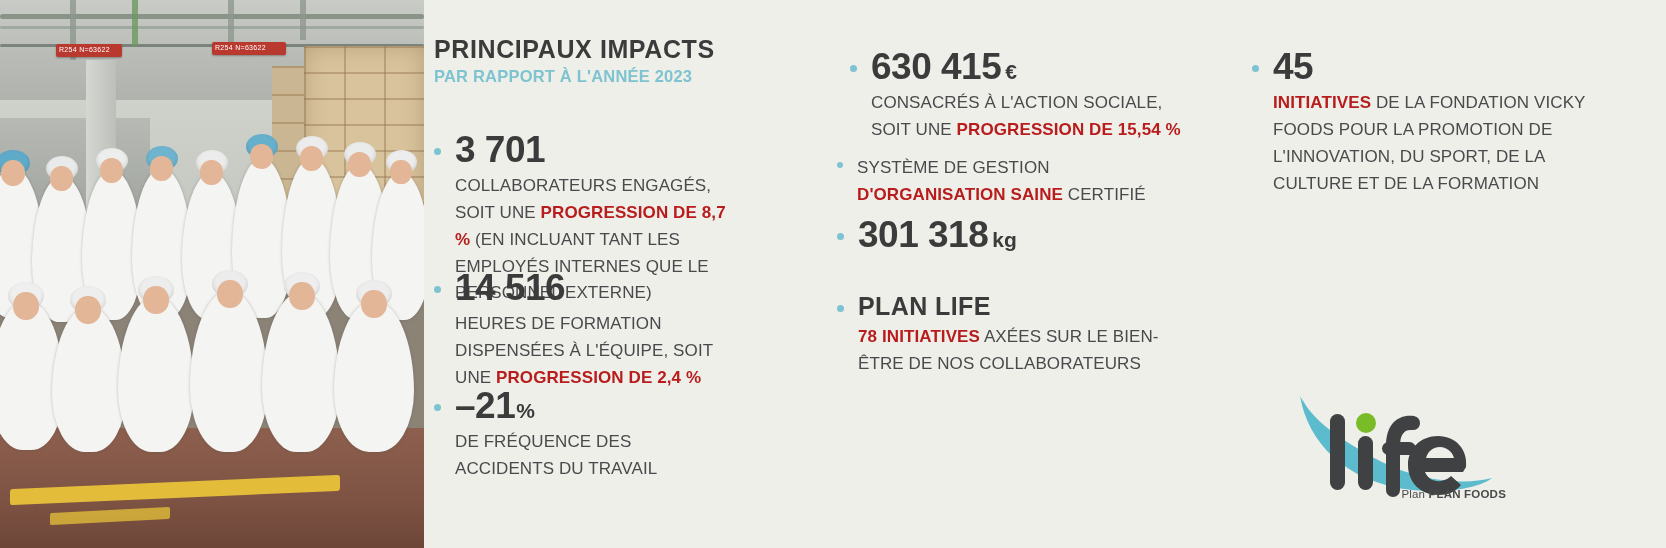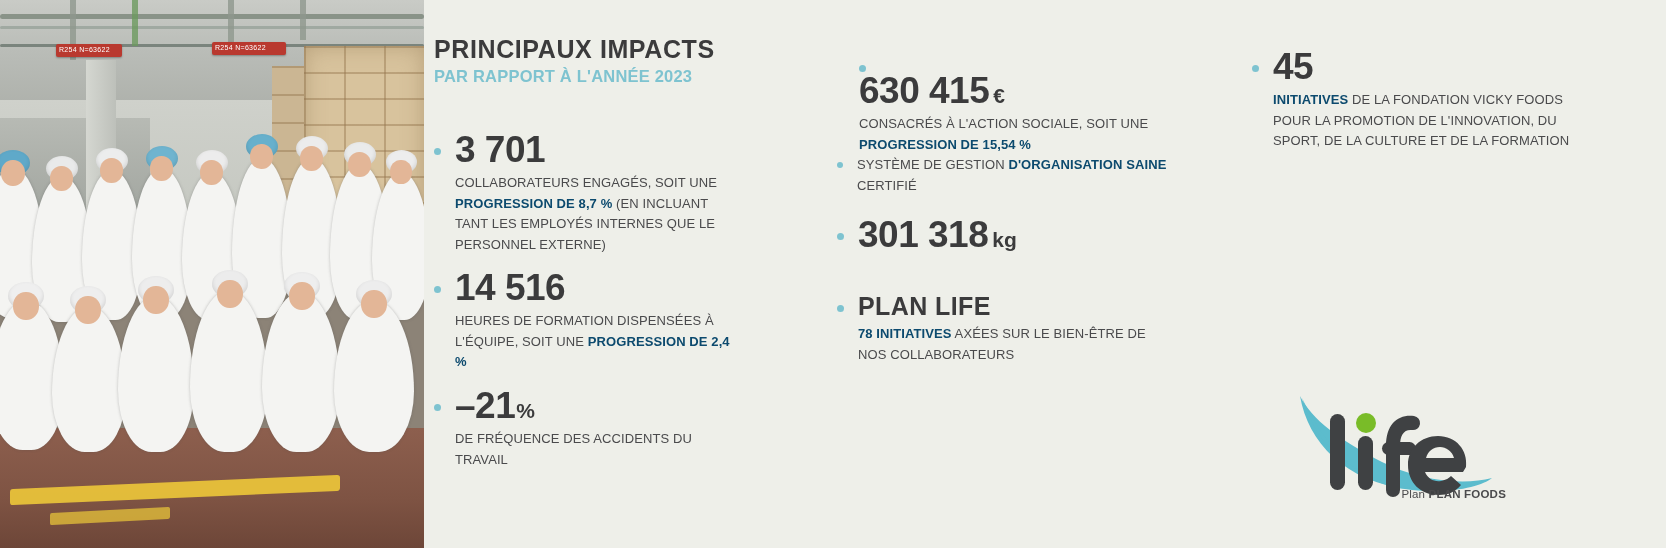--- a/index.html
+++ b/index.html
@@ -187,27 +187,27 @@
     font-size: 23px;
     letter-spacing: .3px;
   }
   .big.edition sup {
     font-size: 13px;
     vertical-align: super;
     line-height: 0;
   }
   .desc {
     font-family: "Liberation Sans", sans-serif;
-    font-size: 13px;
+    font-size: 17px;
     line-height: 1.58;
     letter-spacing: .1px;
     color: #4a4a4c;
     margin-top: 5px;
   }
-  .desc b { font-weight: bold; color: #0c4a6e; }
+  .desc b { font-weight: bold; color: #b91c1c; }
   .desc.plain {
     margin-top: 0;
   }
 
   
   .life-logo {
     position: absolute;
     left: 862px;
     top: 390px;
     width: 220px;
@@ -352,21 +352,21 @@
       <span class="bk-body">
         <span class="big">
           <span>–21</span><span class="unit-pct">%</span>
         </span>
         <div class="desc">
           <span>DE FRÉQUENCE DES ACCIDENTS DU TRAVAIL</span>
         </div>
       </span>
     </div>
 
-    <div class="bullet-block" style="left:435px;top:48px;width:340px;flex-direction:column;">
+    <div class="bullet-block" style="left:426px;top:48px;width:340px;">
       <span class="dot"></span>
       <span class="bk-body">
         <span class="big">
           <span>630 415</span><span class="unit">€</span>
         </span>
         <div class="desc">
           <span>CONSACRÉS À L'ACTION SOCIALE, SOIT UNE </span><b>PROGRESSION DE 15,54 %</b><span></span>
         </div>
       </span>
     </div>

